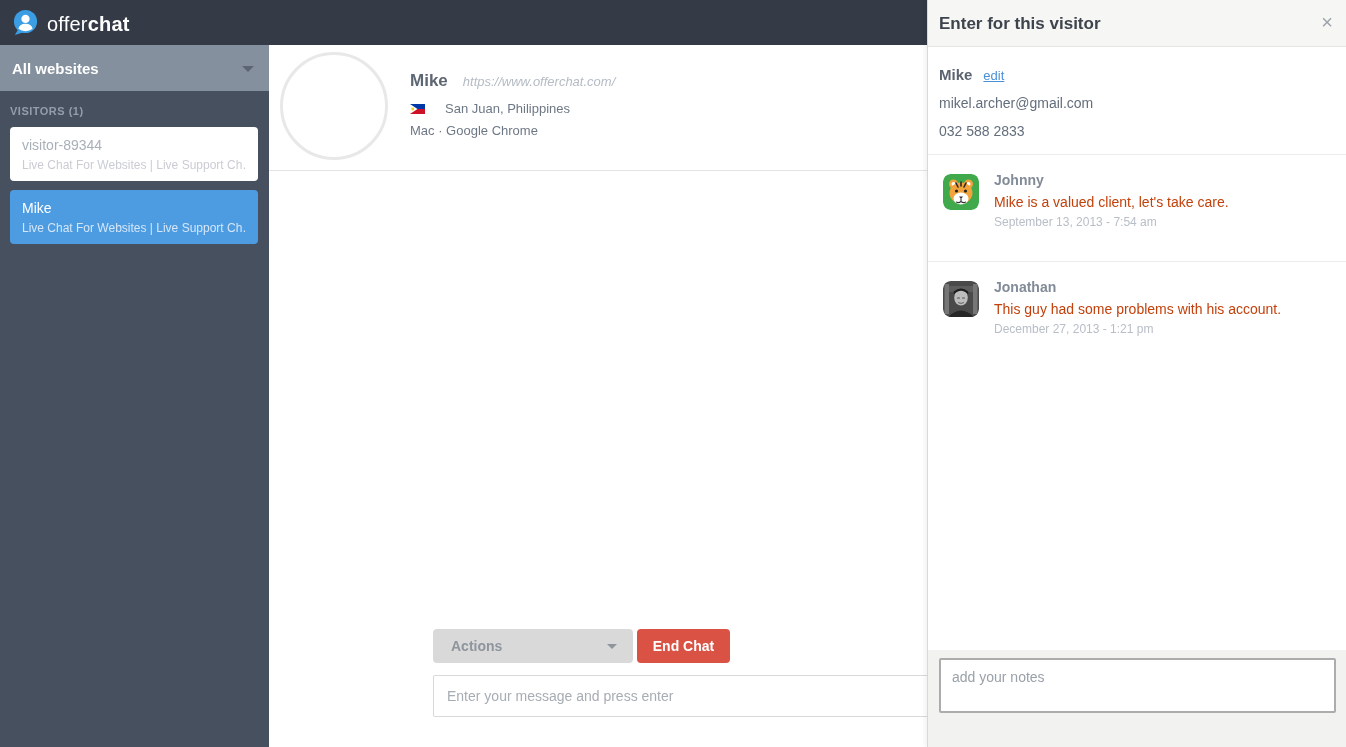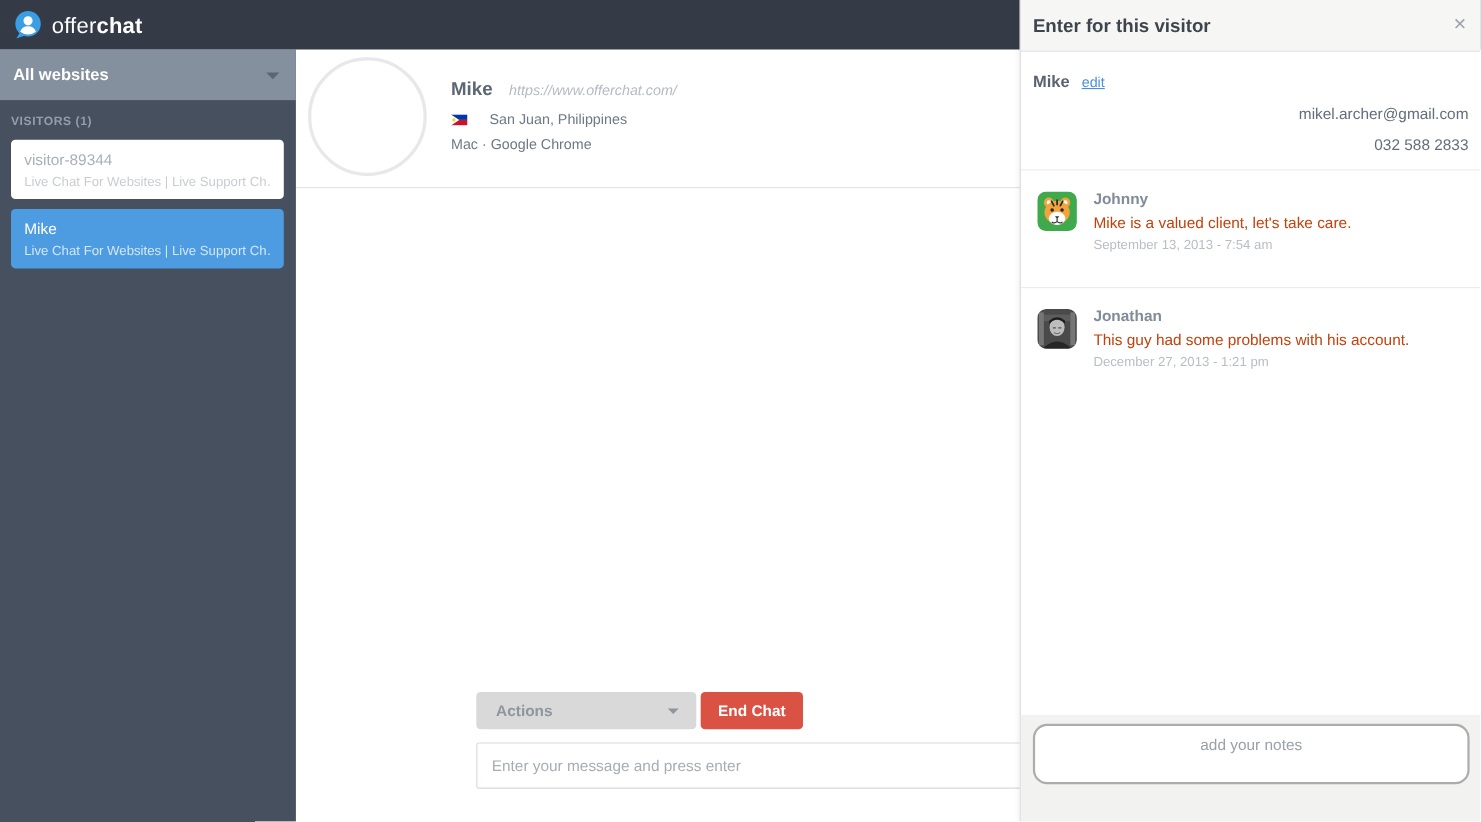--- a/index.html
+++ b/index.html
@@ -53,29 +53,29 @@
 
   
   .notes-panel { position:absolute; top:0; right:0; width:419px; height:747px; background:#fff; z-index:5; border-left:1px solid #d8d8d8; box-shadow:-2px 0 5px rgba(0,0,0,.06); }
   .np-header { position:relative; height:47px; background:#f6f6f4; border-bottom:1px solid #e5e5e3; }
   .np-title { line-height:47px; padding-left:11px; font-size:17px; font-weight:700; color:#3e444d; }
   .np-close { position:absolute; right:13px; top:0; line-height:45px; font-size:20px; color:#9ca3ab; cursor:pointer; }
   .contact { padding:19px 11px 15px; border-bottom:1px solid #ececea; }
   .c-row1 { display:flex; align-items:baseline; }
   .c-name { font-size:15px; font-weight:700; color:#5b6370; }
   .c-edit { margin-left:11px; font-size:13px; color:#4a90d9; text-decoration:underline; cursor:pointer; }
-  .c-email, .c-phone { margin-top:12px; font-size:14px; color:#636e7c;text-align:right; }
+  .c-email, .c-phone { margin-top:12px; font-size:14px; color:#636e7c; }
   .note { position:relative; padding:17px 11px 32px 66px; min-height:91px; }
   .note.bordered { border-bottom:1px solid #ececea; }
   .n-avatar { position:absolute; left:15px; top:19px; width:36px; height:36px; border-radius:8px; overflow:hidden; display:block; }
   .n-author { font-size:14px; font-weight:700; color:#828b98; }
   .n-text { margin-top:6px; font-size:14px; color:#c2410c; }
   .n-date { margin-top:5px; font-size:12px; color:#b8bec6; }
   .np-footer { position:absolute; left:0; right:0; bottom:0; height:97px; background:#f2f2f0; }
-  .np-textarea { position:absolute; left:11px; top:8px; width:397px; height:55px; border:2px solid #acacac; border-radius:13px; padding:9px 11px; font-size:14px; font-family:inherit; color:#4b5562; resize:none; outline:none; background:#fff;text-align:center; }
+  .np-textarea { position:absolute; left:11px; top:8px; width:397px; height:55px; border:2px solid #acacac; border-radius:2px; padding:9px 11px; font-size:14px; font-family:inherit; color:#4b5562; resize:none; outline:none; background:#fff; }
   .np-textarea::placeholder { color:#9aa1a8; }
 </style>
 </head>
 <body>
 
 <div class="app">
 
   <div class="topbar">
     <div class="logo">
       <svg class="logo-badge" viewBox="0 0 28 28">

